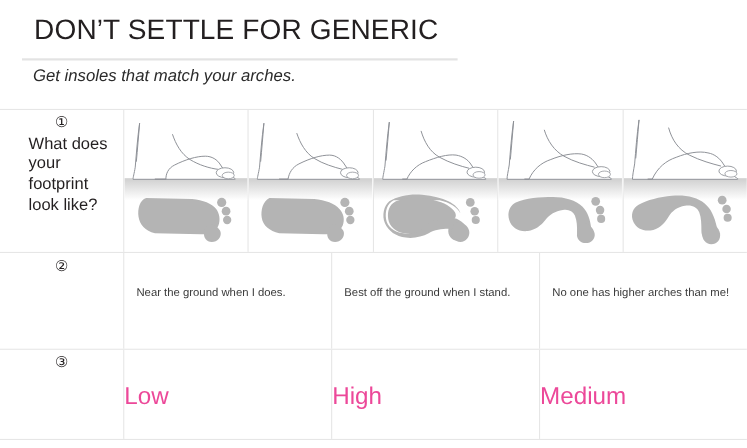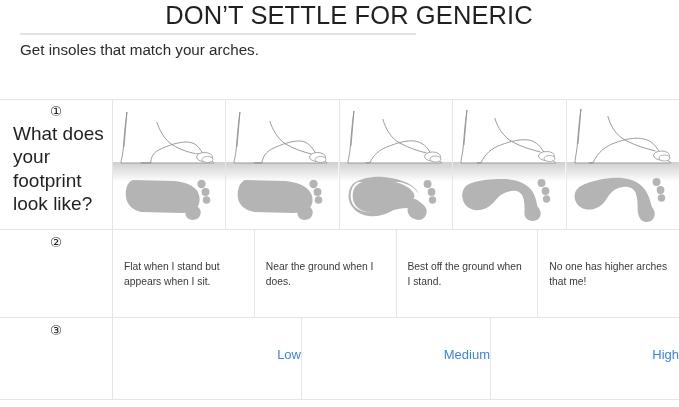--- a/index.html
+++ b/index.html
@@ -24,36 +24,36 @@
   
   .header {
     padding: 2px 0 0 19px;
   }
   .title {
     font-size: 25.5px;
     font-weight: 400;
     letter-spacing: 0.1px;
     line-height: 1.06;
     color: #231f20;
-    margin: 0;
+    margin: 12px;
     white-space: nowrap;
-    text-align: center;
   }
   .title-rule {
     width: 396px;
     height: 2px;
     background: #e3e3e3;
     margin: 4px 0 5px 1px;
   }
   .subline {
     font-size: 15.2px;
     line-height: 1.32;
     color: #2b2b2b;
     white-space: nowrap;
-    margin-left: 1px;
+    margin-left: 11px;
+    font-style: italic;
   }
 
   
   .chart {
     position: absolute;
     left: 0;
     top: 99px;
     width: 679px;
     height: 301px;
     border-top: 1px solid #e6e6e6;
@@ -87,47 +87,47 @@
   }
   .circled {
     font-size: 13.5px;
     line-height: 1.1;
     color: #231f20;
     display: block;
     margin-bottom: 2px;
     font-family: "DejaVu Sans", sans-serif;
   }
   .label-text {
-    font-size: 19px;
+    font-size: 15px;
     line-height: 1.24;
     color: #231f20;
     text-align: left;
-    padding-left: 13px;
+    padding-left: 26px;
     padding-right: 4px;
   }
   .row-images .label-text { padding-top: 1px; }
   .row-describe .label-inner { padding-top: 5px; }
   .row-describe .label-text { padding-top: 12px; }
   .row-insole .label-inner { padding-top: 5px; }
   .row-insole .label-text { padding-top: 14px; }
 
   
   .desc-text {
     font-size: 10.3px;
     line-height: 1.42;
     color: #3a3a3a;
     padding: 30px 10px 0 11px;
   }
 
   
   .insole-text {
-    font-size: 13px;
+    font-size: 22px;
     line-height: 1.2;
-    color: #3b82f6;
-    text-align: right;
+    color: #ec4899;
+    text-align: left;
     padding-top: 29px;
   }
 
   
   .foot-art {
     position: absolute;
     left: 0;
     top: 0;
     width: 100%;
     height: 100%;
@@ -277,44 +277,41 @@
       </div>
     </div>
 
     <div class="row row-describe">
       <div class="cell c-label">
         <div class="label-inner">
           <span class="circled">②</span>
         </div>
       </div>
       <div class="cell c-data">
-        <div class="desc-text">Flat when I stand but appears when I sit.</div>
-      </div>
-      <div class="cell c-data">
         <div class="desc-text">Near the ground when I does.</div>
       </div>
       <div class="cell c-data">
         <div class="desc-text">Best off the ground when I stand.</div>
       </div>
       <div class="cell c-data">
-        <div class="desc-text">No one has higher arches that me!</div>
+        <div class="desc-text">No one has higher arches than me!</div>
       </div>
     </div>
 
     <div class="row row-insole">
       <div class="cell c-label">
         <div class="label-inner">
           <span class="circled">③</span>
         </div>
       </div>
       <div class="cell c-data">
         <div class="insole-text">Low</div>
       </div>
       <div class="cell c-data">
+        <div class="insole-text">High</div>
+      </div>
+      <div class="cell c-data">
         <div class="insole-text">Medium</div>
-      </div>
-      <div class="cell c-data">
-        <div class="insole-text">High</div>
       </div>
     </div>
 
   </div>
 </div>
 
 </body></html>

